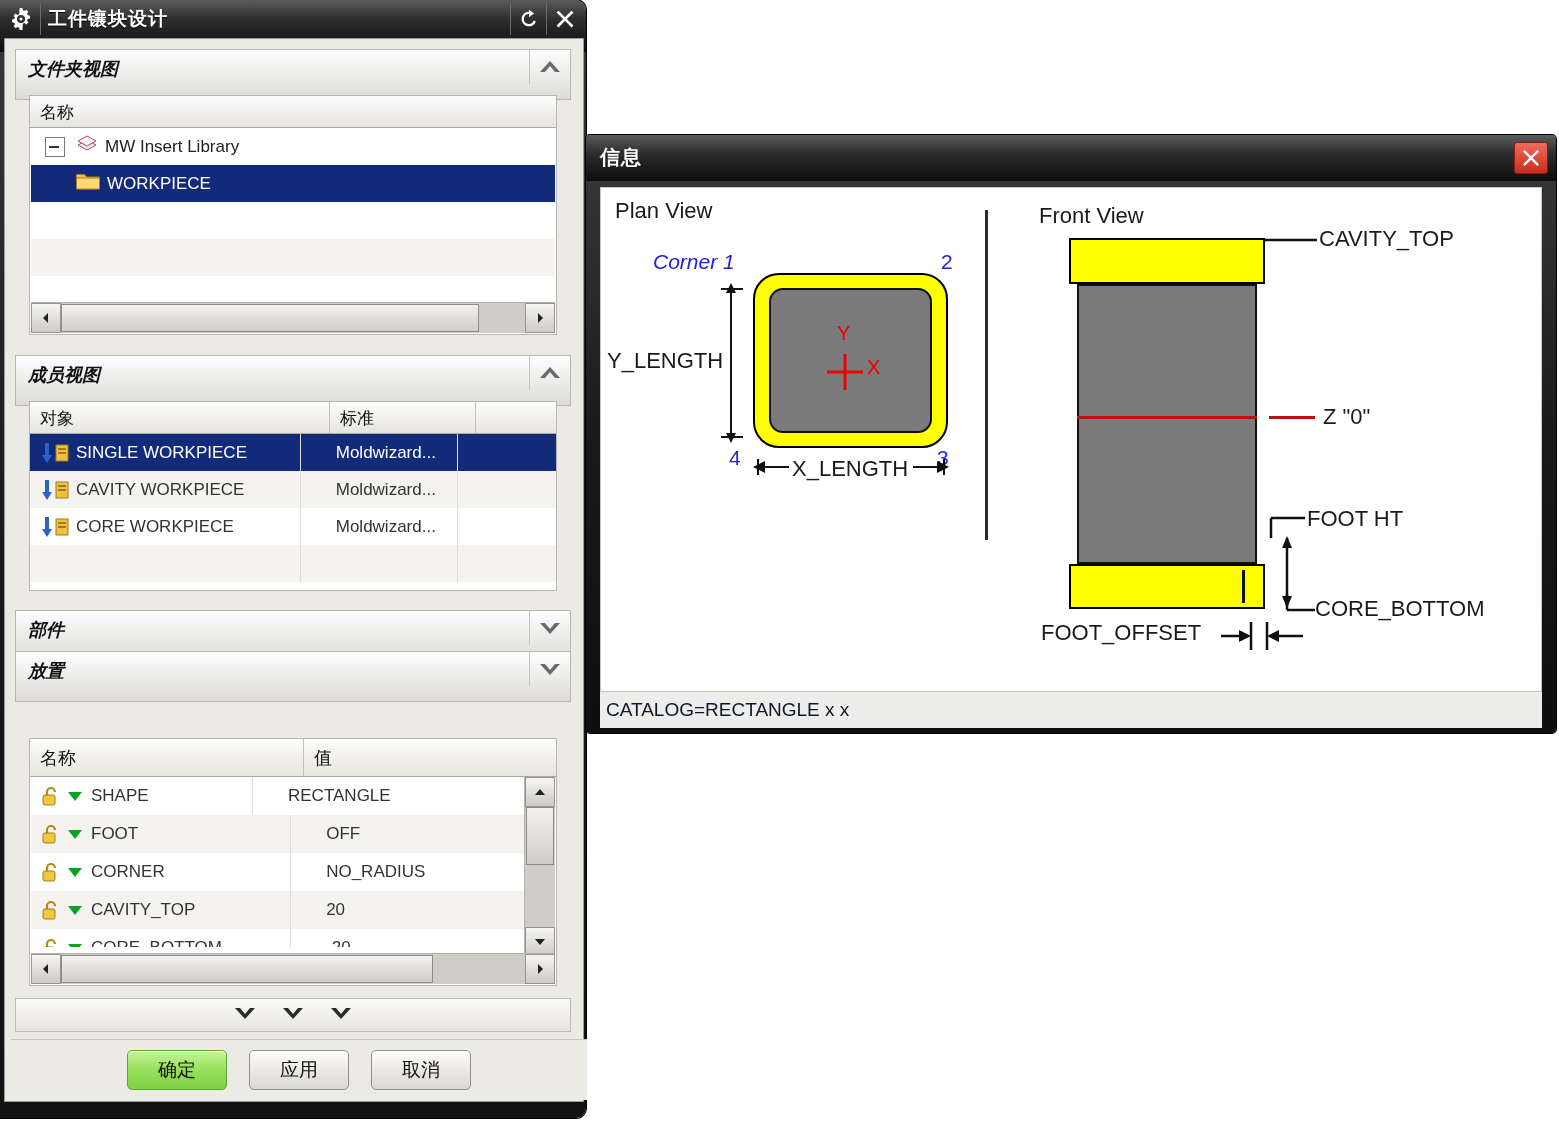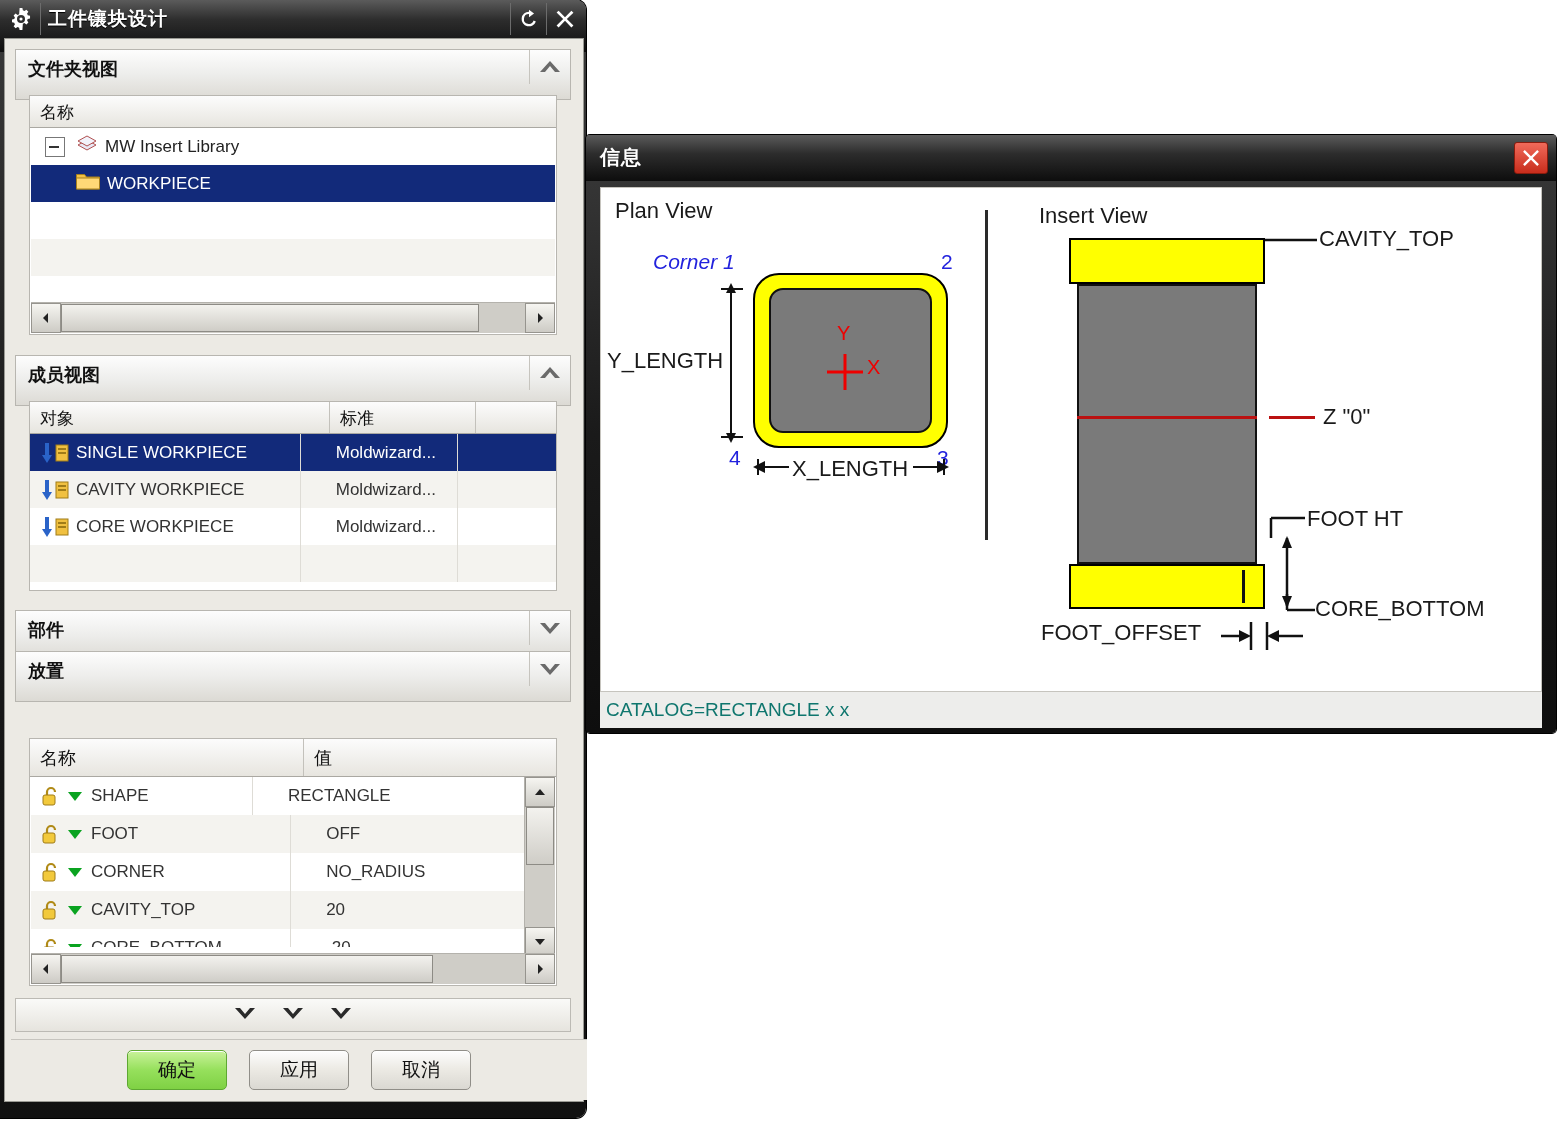--- a/index.html
+++ b/index.html
@@ -20,21 +20,21 @@
   .tb-sep{position:absolute;top:3px;width:1px;height:32px;background:#6c6c6c;}
   .win-title{position:absolute;left:48px;top:6px;font-size:19px;font-weight:bold;
        color:#ffffff;letter-spacing:1px;text-shadow:0 1px 1px #000;}
   .tb-btn{position:absolute;top:4px;width:30px;height:30px;
        display:flex;align-items:center;justify-content:center;cursor:pointer;}
   .tb-btn svg{display:block;}
 
   
   .grp{position:absolute;left:10px;width:556px;height:51px;
        background:linear-gradient(180deg,#fdfdfd 0%,#ededeb 50%,#dcdad4 100%);
-       border:1px solid #b8b6b0;box-sizing:border-box;}
+       border:1px solid #b8b6b0;box-sizing:border-box;font-style:italic;}
   .grp-label{position:absolute;left:12px;top:7px;font-size:18px;font-weight:bold;color:#111;}
   .grp-chev{position:absolute;right:0;top:0;width:40px;height:34px;
        border-left:1px solid #c6c4be;display:flex;align-items:center;justify-content:center;cursor:pointer;}
 
   
   .panel{position:absolute;background:#eceae4;border:1px solid #b8b6b0;box-sizing:border-box;}
   .tbl-head{height:32px;background:linear-gradient(180deg,#fcfcfc,#e7e5df);
        border-bottom:1px solid #aaa8a2;display:flex;box-sizing:border-box;}
   .th{font-size:17px;color:#111;padding:5px 0 0 10px;box-sizing:border-box;
       border-right:1px solid #c3c1bb;height:31px;}
@@ -82,21 +82,21 @@
        border-radius:4px;box-shadow:0 0 0 1px #000;}
   .info-title{position:absolute;left:0;top:0;width:970px;height:46px;
        background:linear-gradient(180deg,#5b5b5b 0%,#2d2d2d 40%,#0d0d0d 100%);border-radius:4px 4px 0 0;}
   .info-title-text{position:absolute;left:14px;top:9px;font-size:20px;font-weight:bold;color:#fff;letter-spacing:1px;}
   .info-close{position:absolute;right:8px;top:7px;width:32px;height:30px;border-radius:3px;
        background:linear-gradient(180deg,#f06a5a,#c82d1c);border:1px solid #8a1b0d;
        display:flex;align-items:center;justify-content:center;cursor:pointer;}
   .info-body{position:absolute;left:14px;top:52px;width:942px;height:505px;
        background:#ffffff;border:1px solid #c6c4be;box-sizing:border-box;}
   .info-status{position:absolute;left:14px;top:557px;width:942px;height:36px;
-       background:#ededeb;display:flex;align-items:center;font-size:19px;color:#0f766e;padding-left:6px;box-sizing:border-box;}
+       background:#ededeb;display:flex;align-items:center;font-size:19px;color:#0f172a;padding-left:6px;box-sizing:border-box;}
 
   .dgm{position:absolute;left:0;top:0;width:940px;height:503px;}
   .dlabel{position:absolute;font-size:22px;color:#1a1a1a;white-space:nowrap;}
   .dlabel.blue{color:#2222dd;font-size:21px;}
   .ybox{position:absolute;background:#ffff00;border:2px solid #000;box-sizing:border-box;}
   .graybox{position:absolute;background:#7a7a7a;border:2px solid #111;box-sizing:border-box;}
 </style>
 </head>
 <body>
 
@@ -465,21 +465,21 @@
       </svg>
       <div class="dlabel" style="left:188px;top:268px;background:#fff;padding:0 3px;">X_LENGTH</div>
 
       <svg style="position:absolute;left:218px;top:146px;" width="70" height="60">
         <line x1="8" y1="38" x2="44" y2="38" stroke="#ee0000" stroke-width="3"></line>
         <line x1="26" y1="20" x2="26" y2="56" stroke="#ee0000" stroke-width="3"></line>
       </svg>
       <div class="dlabel" style="left:236px;top:134px;color:#ee0000;font-size:20px;">Y</div>
       <div class="dlabel" style="left:266px;top:168px;color:#ee0000;font-size:20px;">X</div>
 
-      <div class="dlabel" style="left:438px;top:15px;">Insert View</div>
+      <div class="dlabel" style="left:438px;top:15px;">Front View</div>
 
       <div class="ybox" style="left:468px;top:50px;width:196px;height:46px;"></div>
       <div class="graybox" style="left:476px;top:96px;width:180px;height:280px;"></div>
       <div class="ybox" style="left:468px;top:376px;width:196px;height:45px;"></div>
       <div style="position:absolute;left:641px;top:382px;width:3px;height:33px;background:#111;"></div>
 
       <svg style="position:absolute;left:664px;top:40px;" width="60" height="20">
         <line x1="0" y1="12" x2="52" y2="12" stroke="#111" stroke-width="2.5"></line>
       </svg>
       <div class="dlabel" style="left:718px;top:38px;">CAVITY_TOP</div>

